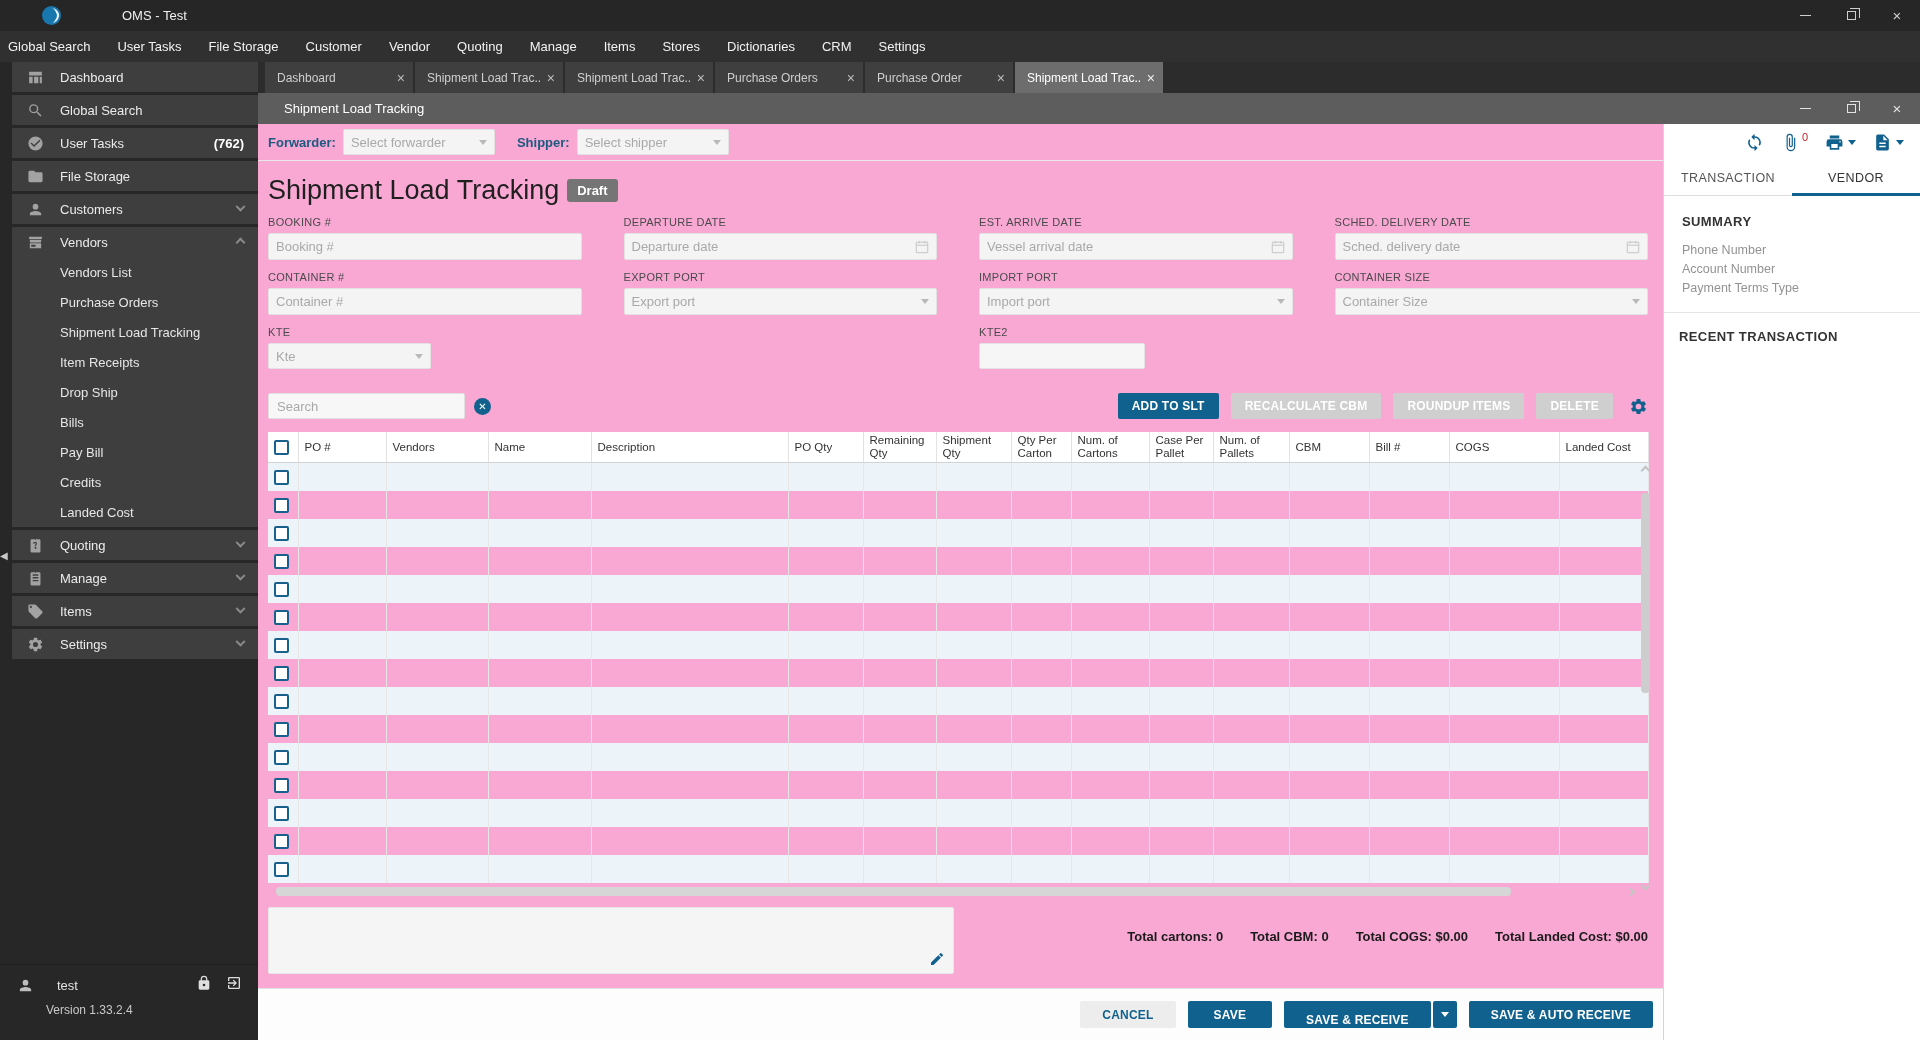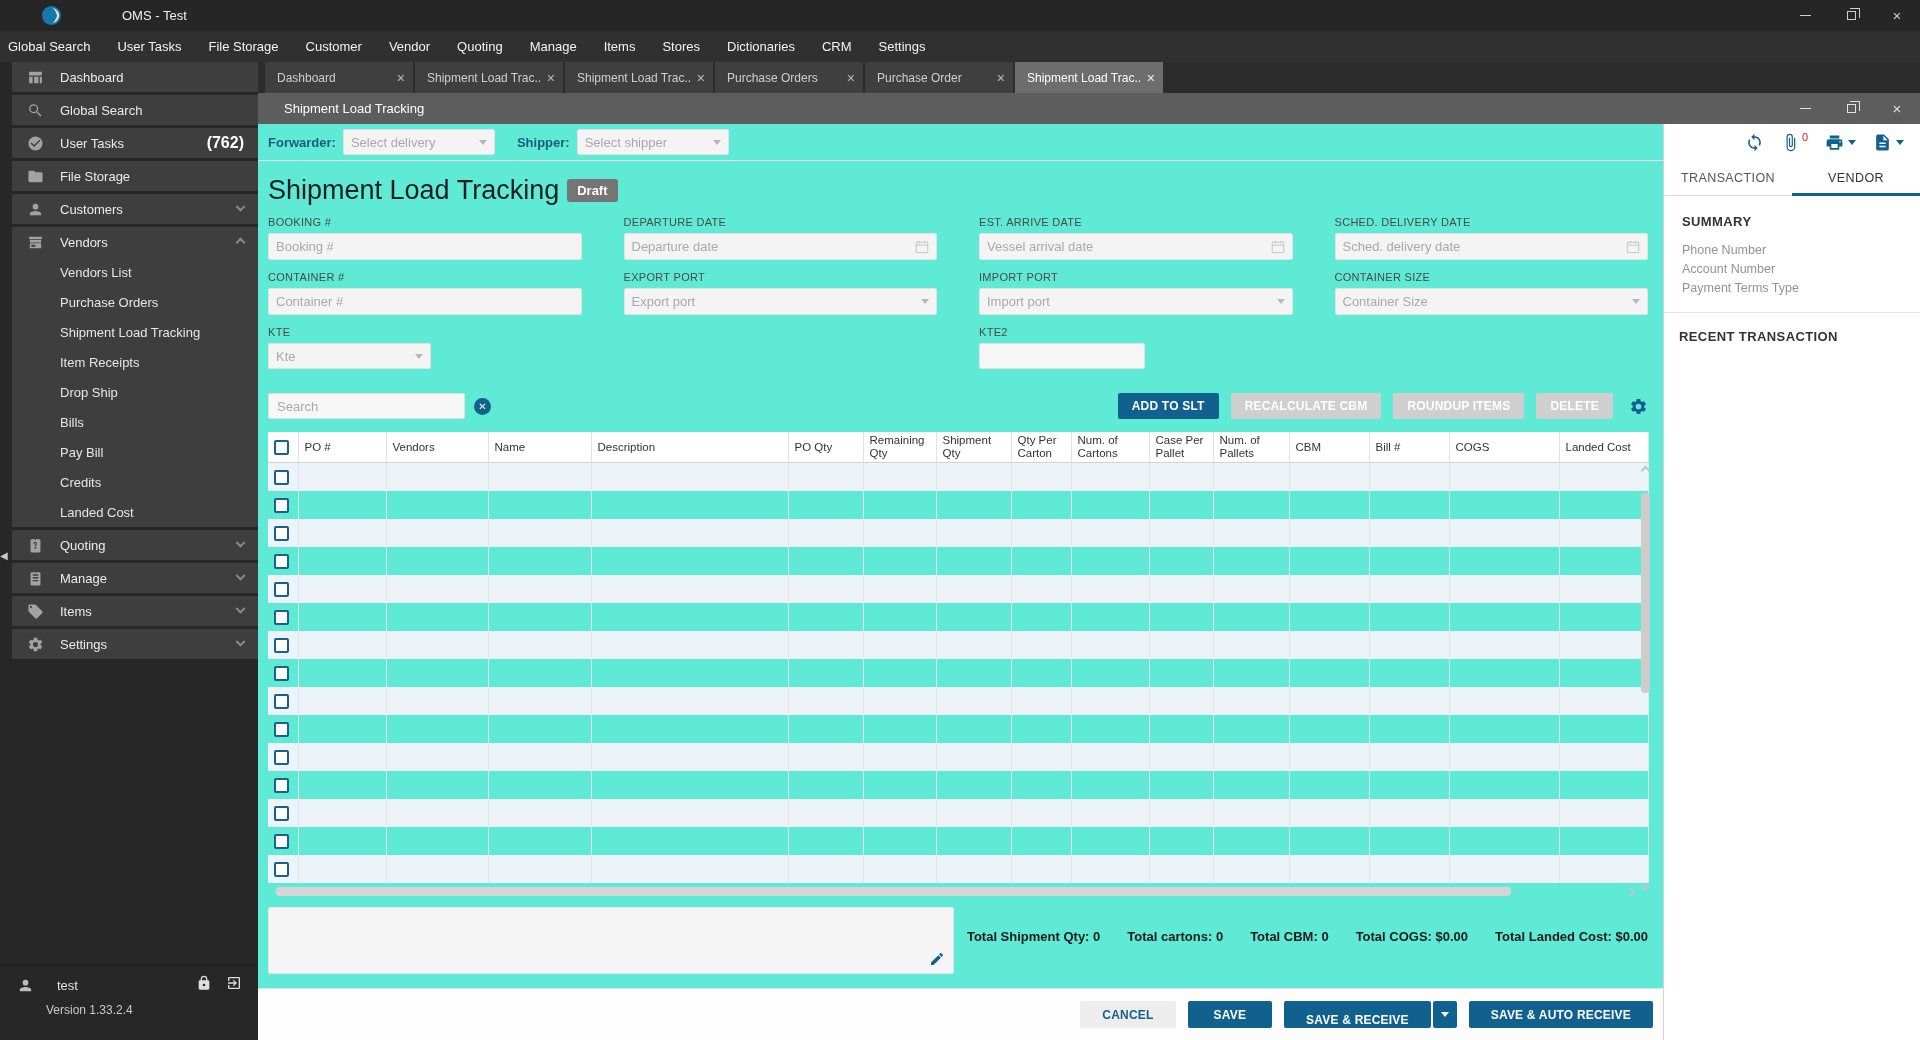--- a/index.html
+++ b/index.html
@@ -23,21 +23,21 @@
 
   
   .app-body { flex:1; display:flex; min-height:0; position:relative; }
 
   
   .sidebar { width:258px; background:#272727; display:flex; flex-direction:column; flex:none; position:relative; }
   .collapse-arrow { position:absolute; left:0px; top:488px; color:#c8c8c8; font-size:10px; z-index:5; }
   .side-nav { flex:1; overflow:hidden; padding-left:12px; }
   .side-item { height:30px; background:#3e3e3e; display:flex; align-items:center; padding:0 14px 0 14px; margin-bottom:3px; color:#ebebeb; font-size:13px; cursor:default; }
   .side-item .lbl { margin-left:16px; }
-  .side-item .badge { margin-left:auto; font-weight:bold; font-size:16px; color:#fff; }
+  .side-item .badge { margin-left:auto; font-weight:bold; font-size:13px; color:#fff; }
   .side-icon { width:18px; height:18px; flex:none; display:flex; align-items:center; justify-content:center; }
   .side-icon svg { width:17px; height:17px; fill:#a2a2a2; }
   .chev { width:7px; height:7px; border-right:2px solid #8a8a8a; border-bottom:2px solid #8a8a8a; display:inline-block; margin-left:auto; }
   .chev.down { transform:rotate(45deg) translate(-2px,-2px); }
   .chev.up { transform:rotate(-135deg); }
   .side-group { background:#3e3e3e; margin-bottom:3px; }
   .side-group .side-item { margin-bottom:0; }
   .sub-item { height:30px; display:flex; align-items:center; padding-left:48px; color:#e6e6e6; font-size:13px; background:#3e3e3e; cursor:default; }
   .side-footer { flex:none; height:76px; border-top:1px solid #1f1f1f; padding:10px 16px 0 16px; color:#e3e3e3; }
   .sf-row { display:flex; align-items:center;gap:9px; }
@@ -59,21 +59,21 @@
   .tab.active .t-close { color:#eee; }
 
   
   .doc-titlebar { height:31px; background:#5d5d5d; display:flex; align-items:center; color:#fff; font-size:13px; flex:none; }
   .doc-titlebar .dt-title { margin-left:26px; }
   .doc-titlebar .win-btn { color:#e3e3e3; height:31px; }
   .doc-titlebar .ic-min { border-color:#e3e3e3; }
   .doc-titlebar .ic-restore, .doc-titlebar .ic-restore::before { border-color:#e3e3e3; }
 
   
-  .content-row { flex:1; display:flex; min-height:0; background:#5eead4; }
+  .content-row { flex:1; display:flex; min-height:0; background:#f9a8d4; }
   .doc-main { flex:1; display:flex; flex-direction:column; min-width:0; }
 
   
   .toolbar { height:37px; border-bottom:1px solid #e8e8e8; display:flex; align-items:center; padding:0 14px 0 10px; flex:none; }
   .tb-label { font-size:13px; font-weight:bold; color:#1c5a80; margin-right:7px; }
   .tb-label.gray { color:#5f5f5f; font-weight:normal; }
   .tinput { display:flex; align-items:center; height:26px; background:#f4f4f4; border:1px solid #e2e2e2; border-radius:2px; padding:0 7px; font-size:13px; color:#a9a9a9; }
   .tinput .ph { flex:1; white-space:nowrap; overflow:hidden; }
   .tinput.white { background:#fff; border-color:#cfcfcf; color:#333; }
   .caret { width:0; height:0; border-left:4px solid transparent; border-right:4px solid transparent; border-top:5px solid #b8b8b8; margin-left:8px; flex:none; }
@@ -372,21 +372,21 @@
         </div>
       </div>
 
       <div class="content-row">
 
         <div class="doc-main">
 
           <div class="toolbar">
             <span class="tb-label">Forwarder:</span>
             <div class="tinput sel-forwarder">
-                <span class="ph">Select delivery</span>
+                <span class="ph">Select forwarder</span>
                 <span class="caret"></span>
               </div>
             <span class="tb-label">Shipper:</span>
             <div class="tinput sel-shipper">
                 <span class="ph">Select shipper</span>
                 <span class="caret"></span>
               </div>
           </div>
 
           <div class="doc-scroll">
@@ -809,21 +809,20 @@
 
             <div class="notes-row">
               <div class="notes-block">
                 <div class="notes-box">
                   <svg viewBox="0 0 24 24">
                       <path d="M3 17.25V21h3.75L17.81 9.94l-3.75-3.75L3 17.25zM20.71 7.04a1 1 0 0 0 0-1.41l-2.34-2.34a1 1 0 0 0-1.41 0l-1.83 1.83 3.75 3.75 1.83-1.83z"></path>
                     </svg>
                 </div>
               </div>
               <div class="totals">
-                <span>Total Shipment Qty: 0</span>
                 <span>Total cartons: 0</span>
                 <span>Total CBM: 0</span>
                 <span>Total COGS: $0.00</span>
                 <span>Total Landed Cost: $0.00</span>
               </div>
             </div>
           </div>
 
           <div class="bottom-bar">
             <button class="btn cancel footer">CANCEL</button>

